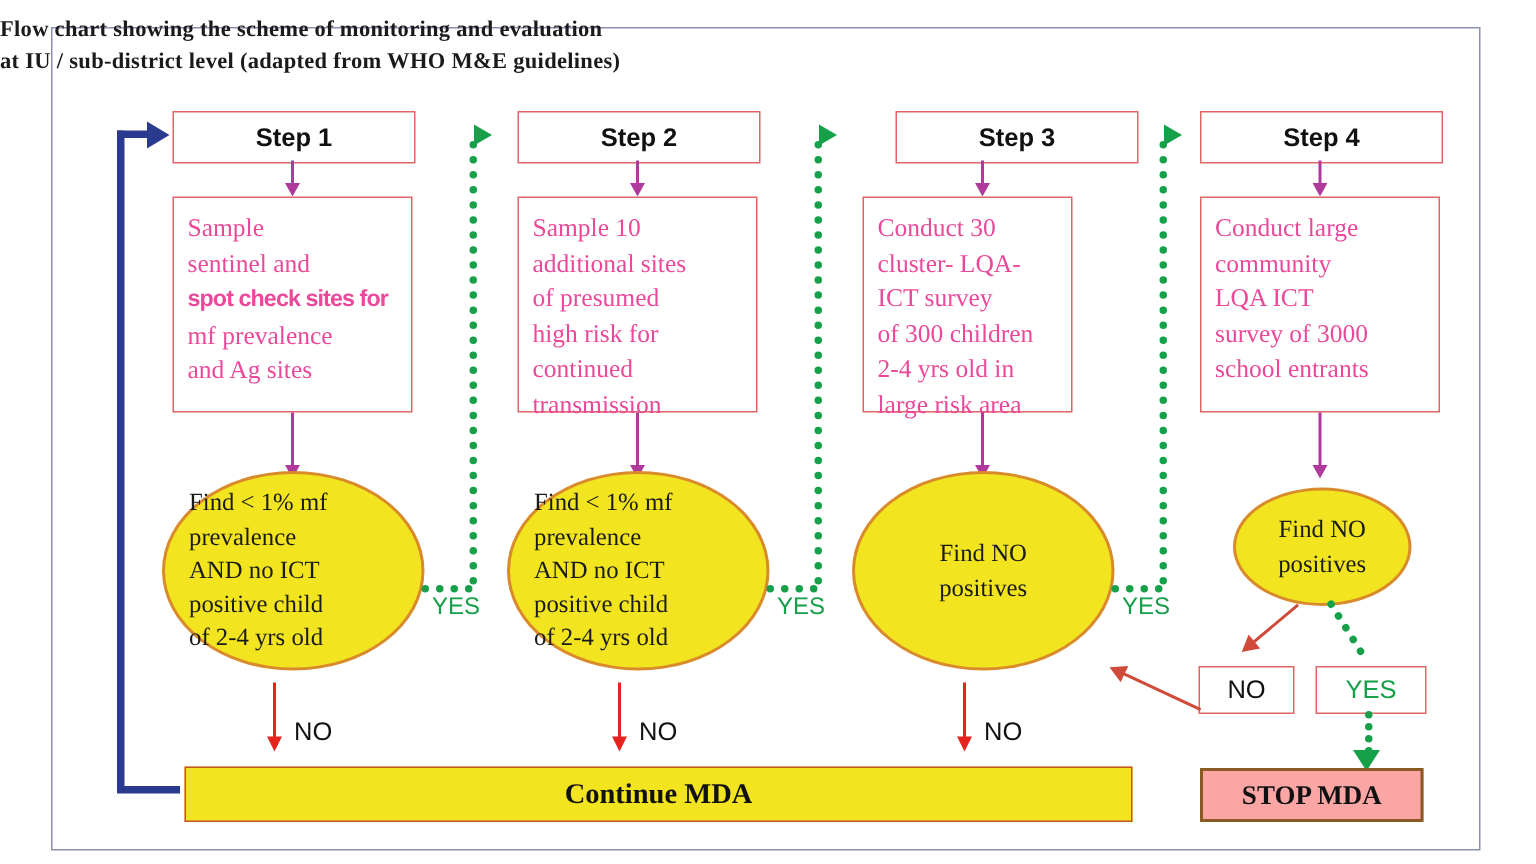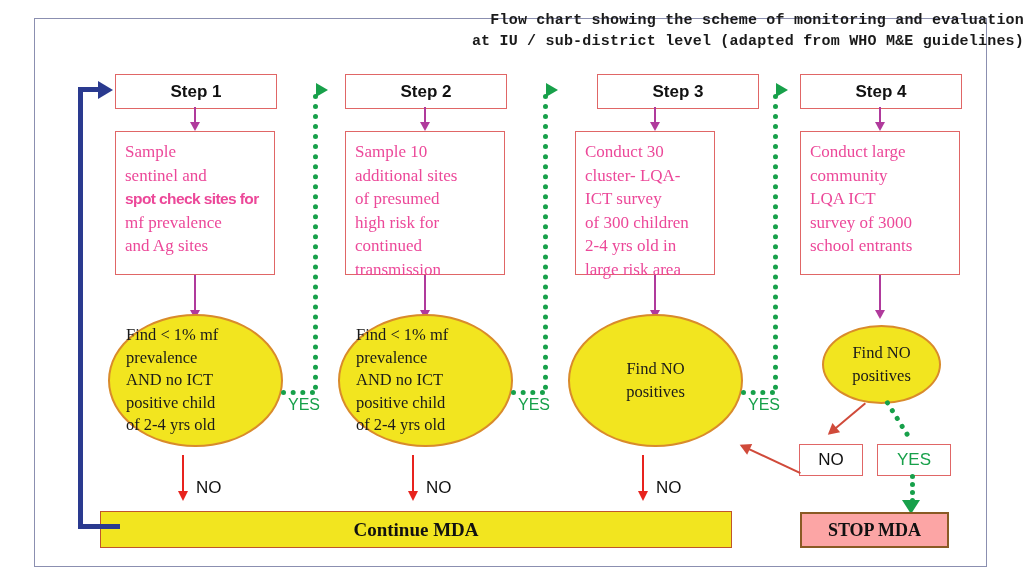--- a/index.html
+++ b/index.html
@@ -1,21 +1,21 @@
 <!DOCTYPE html>
 <html><head>
 <meta charset="utf-8">
 <style>
   html,body{margin:0;padding:0;background:#ffffff;}
   body{width:1024px;height:576px;overflow:hidden;font-family:"Liberation Serif",serif;}
   #stage{position:relative;width:1024px;height:576px;background:#fff;}
   #frame{position:absolute;left:34px;top:18px;width:951px;height:547px;border:1.5px solid #8b8fb0;background:#fff;}
 
-  .title{position:absolute;left:0;top:10px;width:1024px;text-align:right;
-    font-family:Liberation Mono, monospace;font-weight:bold;font-size:15px;color:#1a1a1a;line-height:21px;letter-spacing:.2px;}
+  .title{position:absolute;left:0;top:10px;width:1024px;text-align:left;
+    font-family:Liberation Serif, serif;font-weight:bold;font-size:15px;color:#1a1a1a;line-height:21px;letter-spacing:.2px;}
 
   .stepbox{position:absolute;border:1.3px solid #e06666;background:#fff;
     font-family:"Liberation Sans",sans-serif;font-weight:bold;font-size:17px;color:#111;
     display:flex;align-items:center;justify-content:center;}
   .descbox{position:absolute;border:1.3px solid #e06666;background:#fff;
     font-family:"Liberation Serif",serif;font-size:17px;color:#ec4899;line-height:23.5px;
     padding:8px 0 0 9px;box-sizing:border-box;}
   .descbox b{font-family:"Liberation Sans",sans-serif;font-weight:bold;font-size:15.5px;letter-spacing:-0.6px;}
 
   .oval{position:absolute;border:2px solid #d98b2b;border-radius:50%;
@@ -180,21 +180,21 @@
   <div class="gdot-v" style="left:884px;top:402px;height:42px;transform:rotate(-32deg);transform-origin:top left;"></div>
 
   <div class="smallbox no" style="left:799px;top:444px;width:62px;height:30px;">NO</div>
   <div class="smallbox yes" style="left:877px;top:444px;width:72px;height:30px;">YES</div>
 
   <div class="gdot-v" style="left:910px;top:474px;height:29px;"></div>
   <div class="garrow-d" style="left:902px;top:500px;"></div>
 
   <div class="diagline" style="left:800px;top:474px;width:65px;transform:rotate(205deg);"></div>
 
-  <div class="mdabar" style="left:100px;top:511px;width:630px;height:35px;">Continue MDA</div>
+  <div class="mdabar" style="left:123px;top:511px;width:630px;height:35px;">Continue MDA</div>
   <div class="stopbar" style="left:800px;top:512px;width:145px;height:32px;">STOP MDA</div>
 
   <div class="navy" style="left:78px;top:524px;width:42px;height:5px;"></div>
   <div class="navy" style="left:78px;top:87px;width:5px;height:440px;"></div>
   <div class="navy" style="left:78px;top:87px;width:22px;height:5px;"></div>
   <div class="navy-arrow" style="left:98px;top:81px;"></div>
 
 </div>
 
 </body></html>

